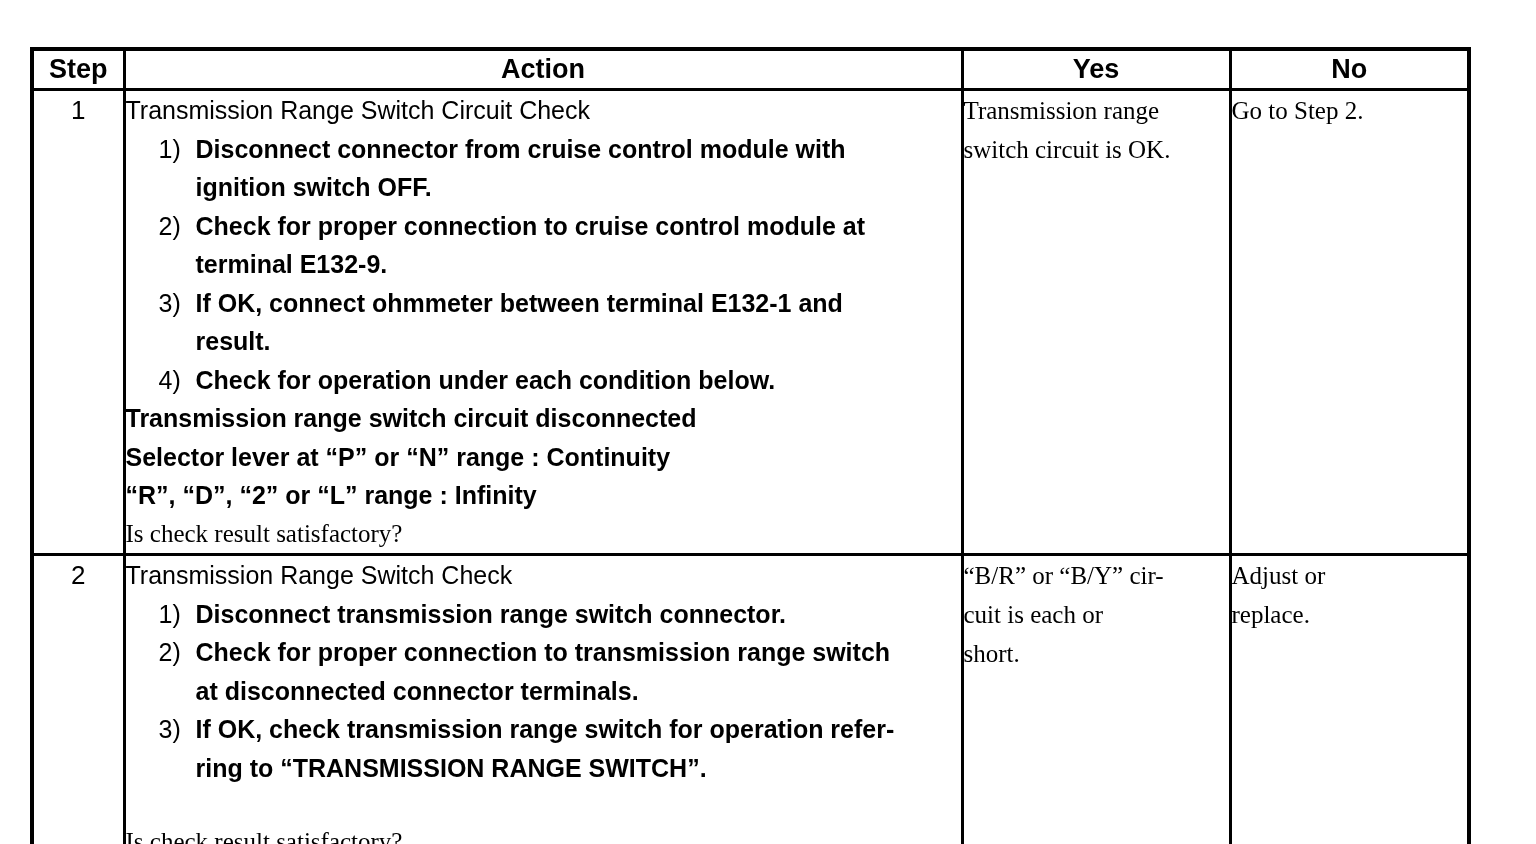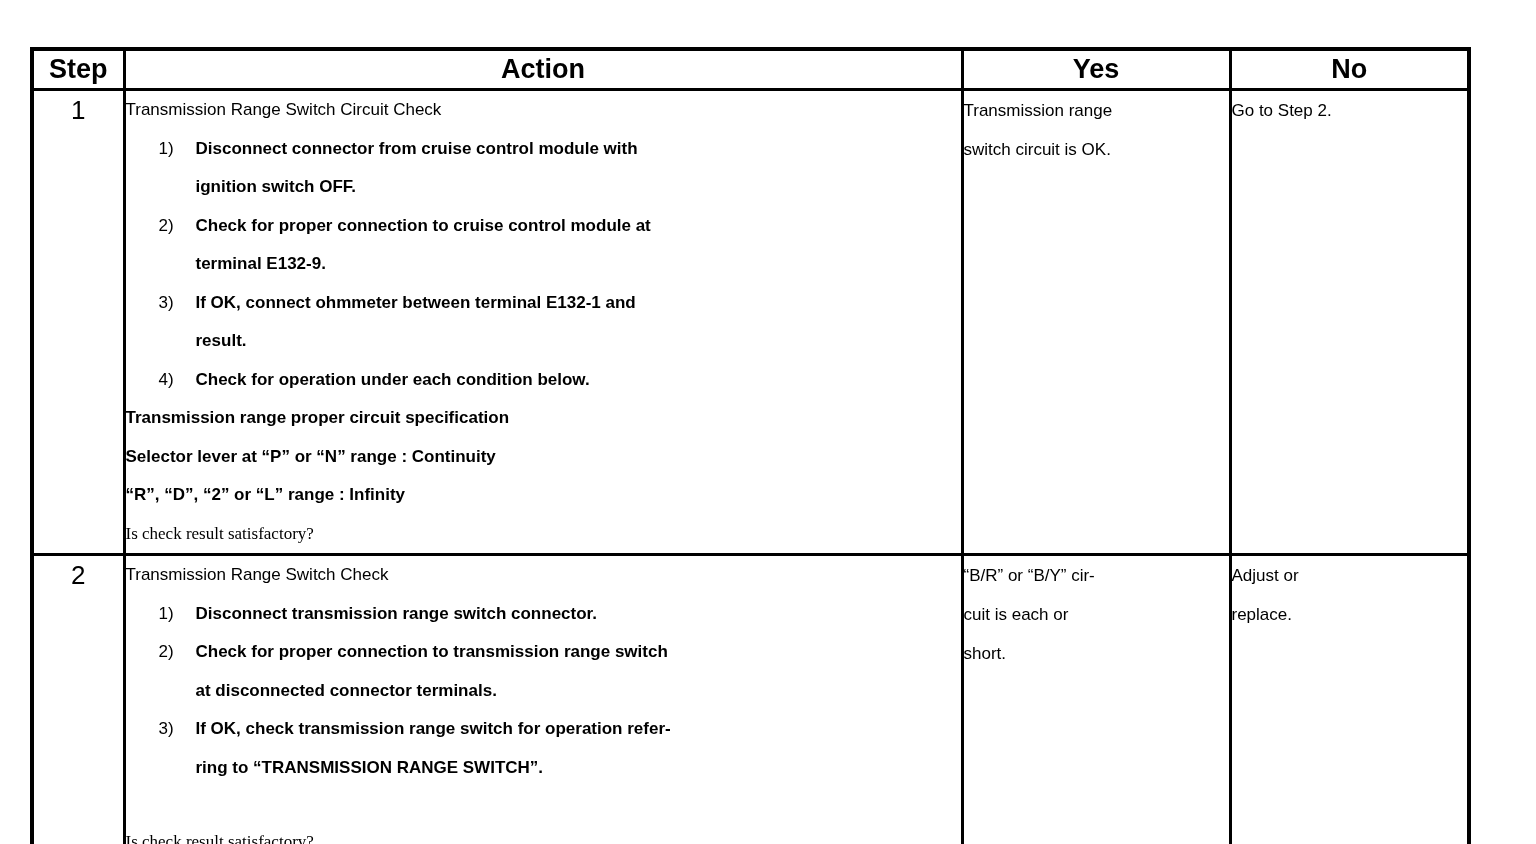--- a/index.html
+++ b/index.html
@@ -42,39 +42,40 @@
   }
   tr.data-row-1 td { height: 457px; }
   tr.data-row-2 td { height: 304px; }
   .step-cell {
     text-align: center;
     font-size: 26px;
     line-height: 38px;
     padding-top: 7px;
   }
   .action-cell {
-    font-size: 17px;
+    font-size: 25px;
     line-height: 38.5px;
     padding: 5px 6px 0 12px;
   }
   .action-title { white-space: nowrap; }
   .item { display: flex; padding-left: 33px; }
   .item .num { flex: none; width: 37px; white-space: nowrap; }
   .item .txt { flex: none; font-weight: bold; }
   .item .txt .line { white-space: nowrap; }
   .spec-line {
     font-weight: bold;
     white-space: nowrap;
   }
   .question-line { white-space: nowrap; font-family: Liberation Serif, serif; }
   .gap-before { margin-top: 36px; }
   .yes-cell, .no-cell {
-    font-size: 17px;
+    font-size: 25px;
     line-height: 39px;
     padding: 6px 4px 0 9px;
+    font-family: Liberation Serif, serif;
   }
   .cell-line { white-space: nowrap; }
 </style>
 </head>
 <body>
 
 <table class="doc-table">
   <colgroup>
     <col class="c-step">
       <col class="c-action">
@@ -113,21 +114,21 @@
           <div class="line">If OK, connect ohmmeter between terminal E132-1 and</div>
           <div class="line">result.</div>
         </span>
       </div>
       <div class="item">
         <span class="num">4)</span>
         <span class="txt">
           <div class="line">Check for operation under each condition below.</div>
         </span>
       </div>
-      <div class="spec-line">Transmission range proper circuit specification</div>
+      <div class="spec-line">Transmission range switch circuit disconnected</div>
       <div class="spec-line">Selector lever at “P” or “N” range : Continuity</div>
       <div class="spec-line">“R”, “D”, “2” or “L” range : Infinity</div>
       <div class="question-line">Is check result satisfactory?</div>
     </td>
     <td class="yes-cell">
       <div class="cell-line">Transmission range</div>
       <div class="cell-line">switch circuit is OK.</div>
     </td>
     <td class="no-cell">
       <div class="cell-line">Go to Step 2.</div>

